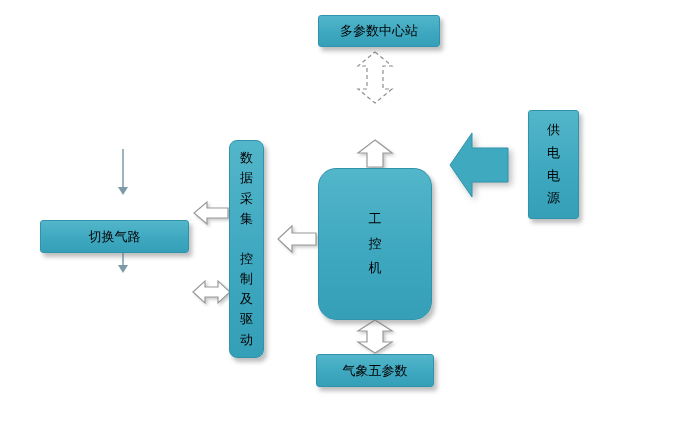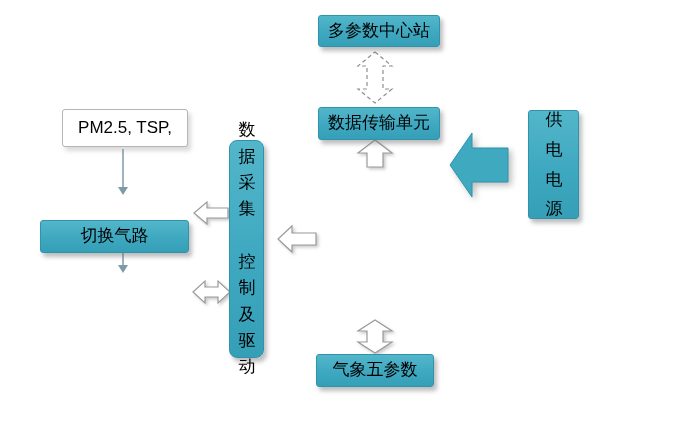--- a/index.html
+++ b/index.html
@@ -6,21 +6,21 @@
   body{font-family:"Liberation Sans","DejaVu Sans",sans-serif;}
   .canvas{position:relative;width:698px;height:424px;background:#ffffff;overflow:hidden;}
 
   .node{
     position:absolute;
     display:flex;align-items:center;justify-content:center;
     background:linear-gradient(180deg,#53b6ca 0%,#3ea8c0 55%,#369fb8 100%);
     border:1px solid #2f93ab;
     border-radius:3px;
     box-shadow:3px 4px 4px rgba(110,110,110,0.45);
-    color:#000;font-size:17px;line-height:1.2;
+    color:#000;font-size:13px;line-height:1.2;
     text-align:center;
   }
   .node.white{
     background:#ffffff;border:1px solid #b5b5b5;
     box-shadow:3px 4px 4px rgba(150,150,150,0.35);
   }
   .node.rounded{border-radius:18px;}
   .vtext{
     word-break:break-all;white-space:pre-line;text-align:center;
     width:16px;margin:0 auto;
@@ -76,39 +76,36 @@
     <g>
       <line class="thinline" x1="123" y1="231" x2="123" y2="265"></line>
       <polygon class="thinhead" points="118,265 128,265 123,273"></polygon>
     </g>
   </svg>
 
   <div class="node" id="central">
     <span>多参数中心站</span>
   </div>
 
-  <div class="node" id="dtu">
-    <span>数据传输单元</span>
-  </div>
 
-  <div class="node white" id="pm25">
-    <span>PM2.5, TSP,</span>
-  </div>
 
   <div class="node" id="switch">
     <span>切换气路</span>
   </div>
 
 
   <div class="node" id="daq">
     <span class="vtext lh-155">数据采集
 
 控制及驱动</span>
   </div>
 
+  <div class="node rounded" id="ipc">
+    <span class="vtext lh-19">工控机</span>
+  </div>
 
   <div class="node" id="weather">
     <span>气象五参数</span>
   </div>
 
   <div class="node" id="power">
     <span class="vtext lh-175">供电电源</span>
   </div>
 
 </div>

